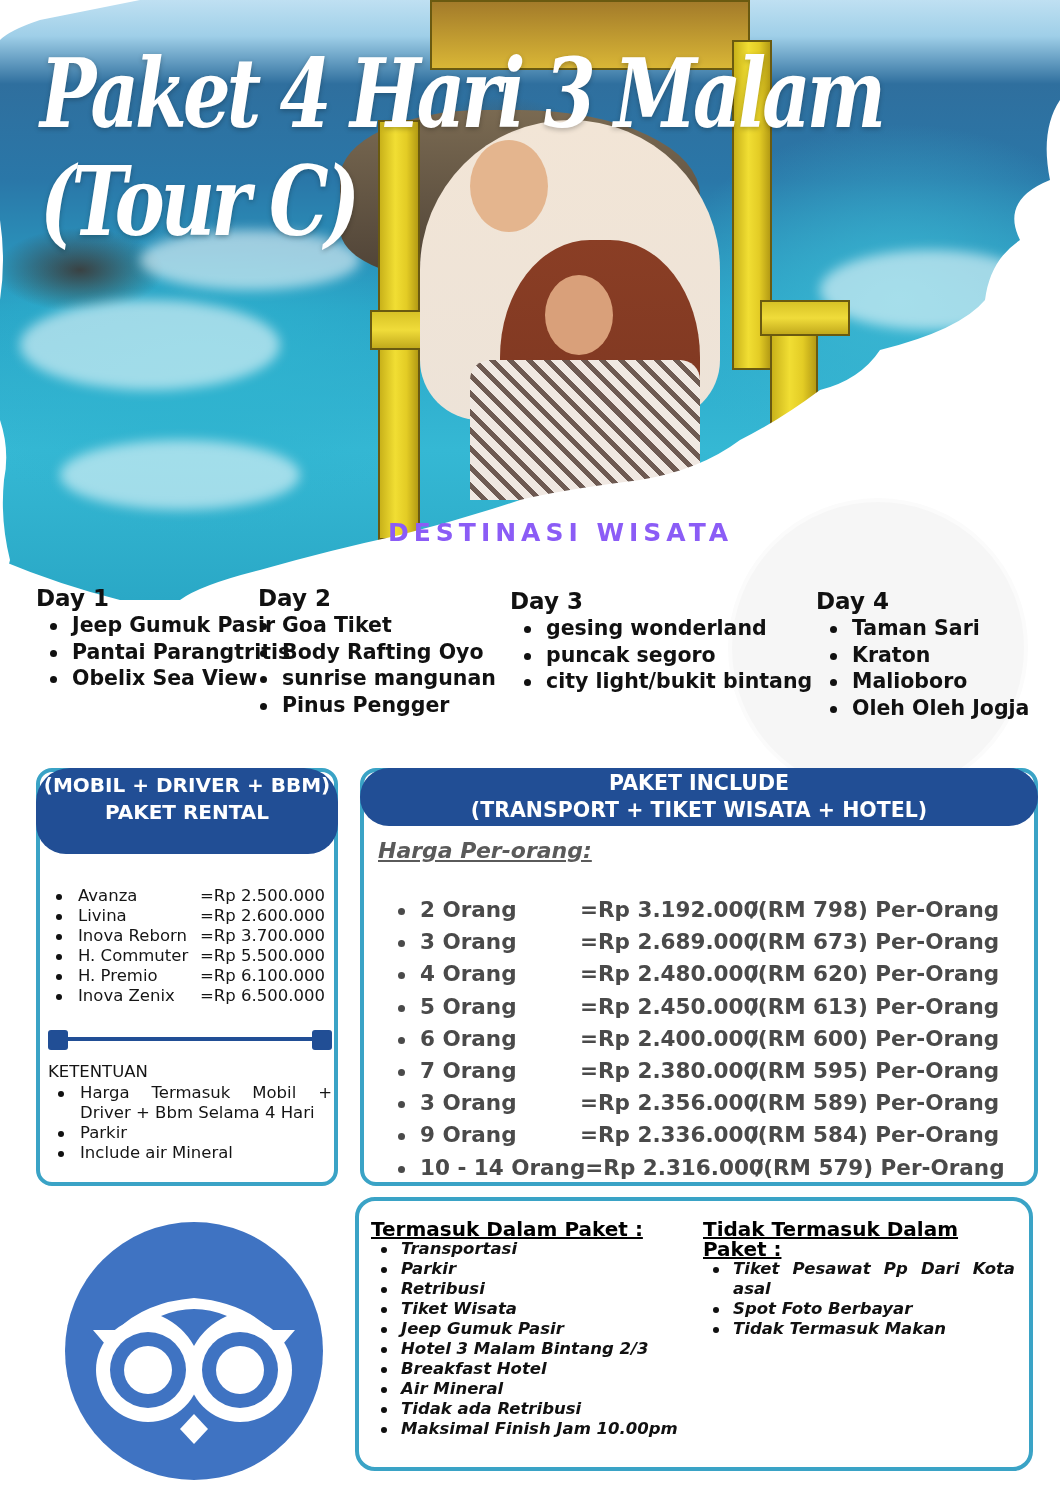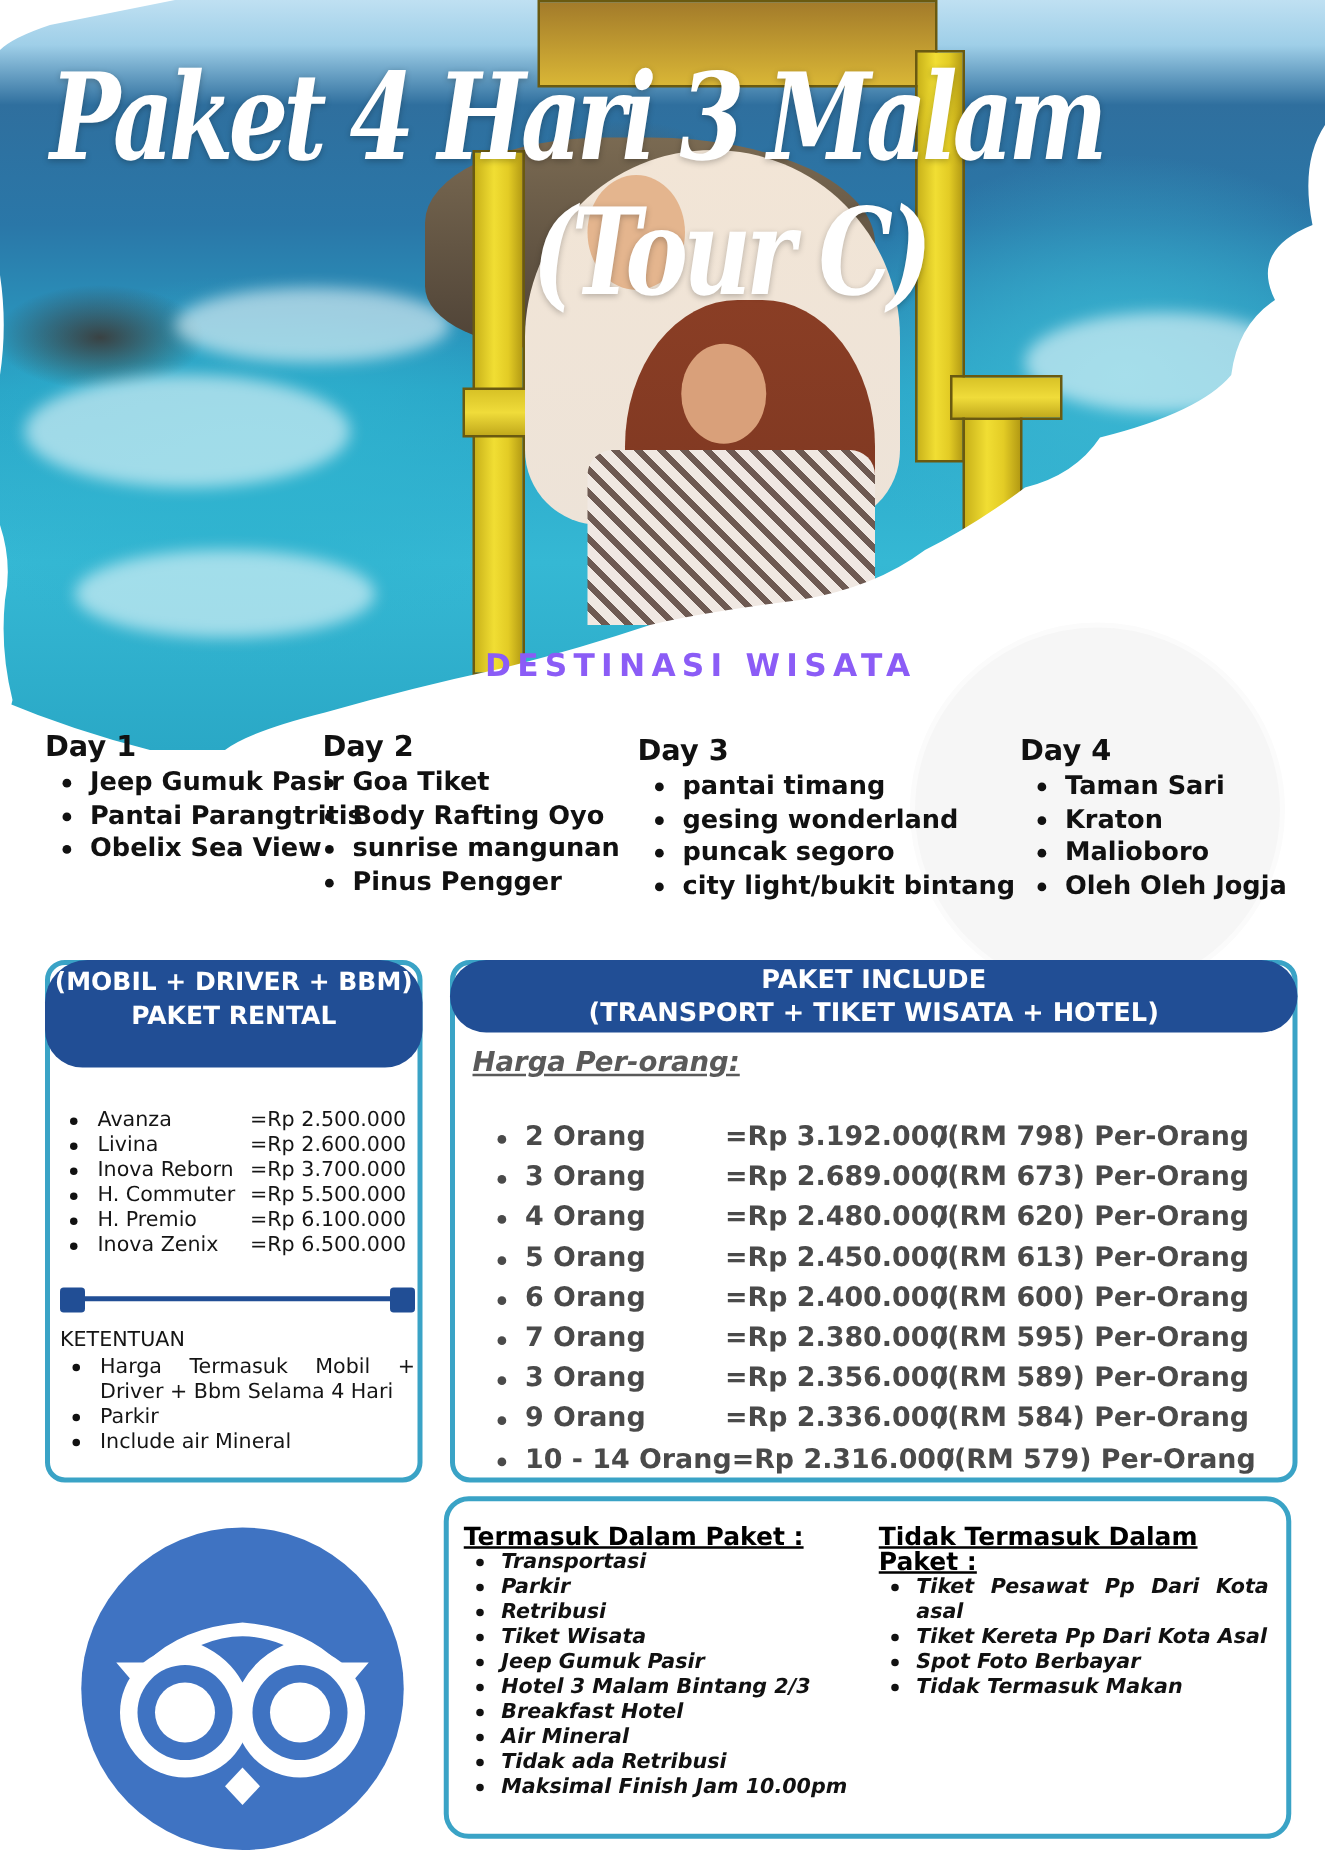--- a/index.html
+++ b/index.html
@@ -3,21 +3,20 @@
 <meta charset="utf-8">
 <style>
   * { box-sizing: border-box; margin: 0; padding: 0; }
   html, body { width: 1060px; height: 1500px; background: #ffffff; overflow: hidden; }
   body { position: relative; font-family: "DejaVu Sans", sans-serif; color: #111; }
 
   
   .hero {
     position: absolute; left: 0; top: 0; width: 1060px; height: 600px;
     overflow: hidden;
-    text-align: right;
   }
   .hero-photo {
     position: absolute; inset: 0;
     background:
       radial-gradient(ellipse 120px 60px at 80px 270px, rgba(60,50,45,0.85), rgba(60,50,45,0) 70%),
       radial-gradient(ellipse 160px 120px at 500px 180px, rgba(90,75,55,0.9), rgba(90,75,55,0) 70%),
       radial-gradient(ellipse 300px 200px at 200px 380px, #2fb3cf, rgba(47,179,207,0) 80%),
       radial-gradient(ellipse 300px 220px at 900px 300px, #3ab6d2, rgba(58,182,210,0) 80%),
       linear-gradient(180deg, #bfe0f2 0%, #9fcfe8 6%, #2f6f9e 14%, #2a77a8 30%, #2aa6c8 52%, #35b8d4 75%, #2aa8c6 100%);
   }
@@ -203,21 +202,20 @@
   <ul style="margin-left:0;">
     <li>Goa Tiket</li>
     <li>Body Rafting Oyo</li>
     <li>sunrise mangunan</li>
     <li>Pinus Pengger</li>
   </ul>
 </div>
 <div class="day" style="left:510px;top:587px;">
   <div class="day-title">Day 3</div>
   <ul>
-    <li>pantai timang</li>
     <li>gesing wonderland</li>
     <li>puncak segoro</li>
     <li>city light/bukit bintang</li>
   </ul>
 </div>
 <div class="day" style="left:816px;top:587px;">
   <div class="day-title">Day 4</div>
   <ul>
     <li>Taman Sari</li>
     <li>Kraton</li>
@@ -358,18 +356,17 @@
       <li>Breakfast Hotel</li>
       <li>Air Mineral</li>
       <li>Tidak ada Retribusi</li>
       <li>Maksimal Finish Jam 10.00pm</li>
     </ul>
   </div>
   <div class="terms-col" style="left:344px;width:312px;">
     <h4>Tidak Termasuk Dalam Paket :</h4>
     <ul>
       <li>Tiket Pesawat Pp Dari Kota asal</li>
-      <li>Tiket Kereta Pp Dari Kota Asal</li>
       <li>Spot Foto Berbayar</li>
       <li>Tidak Termasuk Makan</li>
     </ul>
   </div>
 </div>
 
 </body></html>

